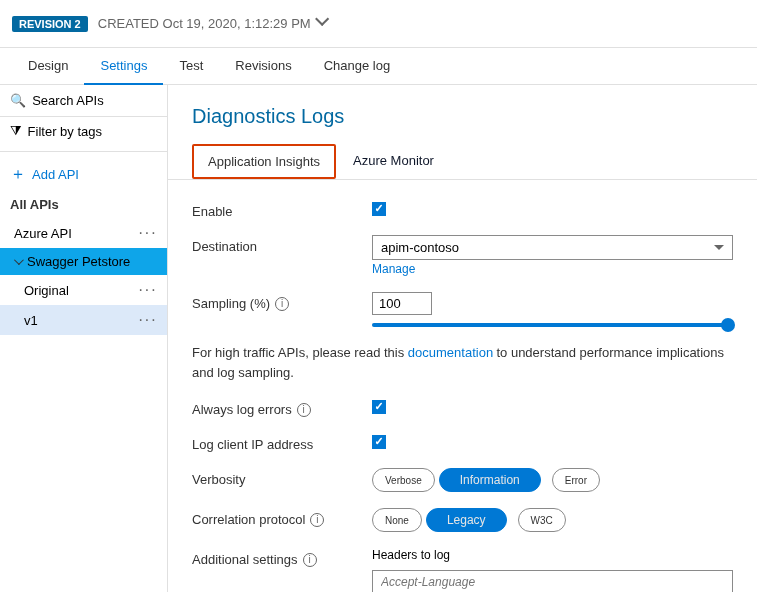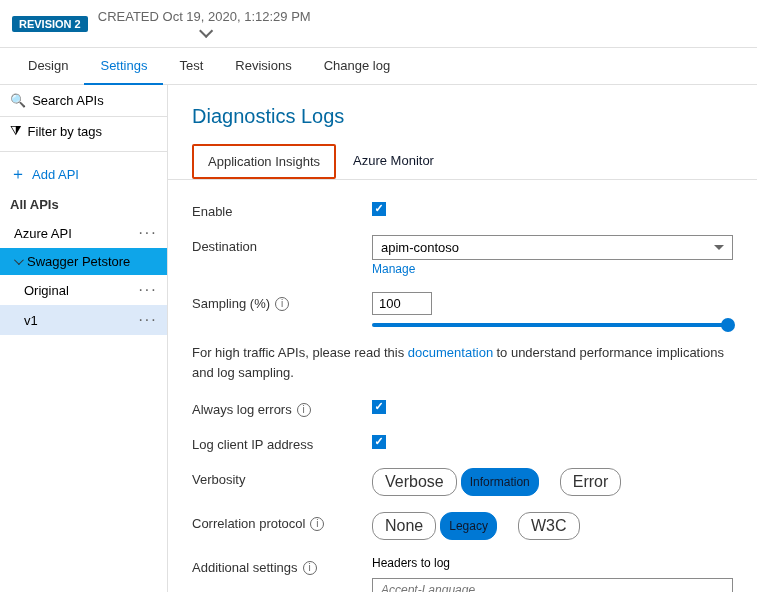--- a/index.html
+++ b/index.html
@@ -1,21 +1,21 @@
 <!DOCTYPE html>
 <html><head>
   <meta charset="utf-8">
   <style>
     * { box-sizing: border-box; margin: 0; padding: 0; font-family: 'Segoe UI', Arial, sans-serif; font-size: 13px; }
     body { background: #fff; display: flex; flex-direction: column; height: 592px; width: 757px; overflow: hidden; }
 
     
     .top-bar { display: flex; align-items: center; height: 48px; border-bottom: 1px solid #e0e0e0; padding: 0 12px; background: #fff; }
     .revision-badge { background: #0369a1; color: #fff; font-size: 11px; font-weight: 600; padding: 2px 7px; border-radius: 2px; margin-right: 10px; }
-    .created-info { color: #666; font-size: 12px; display: flex; align-items: center; gap: 4px; flex-direction: column; }
+    .created-info { color: #666; font-size: 12px; display: flex; align-items: flex-start; gap: 4px; }
     .chevron-down { display: inline-block; width: 10px; height: 10px; border-right: 2px solid #666; border-bottom: 2px solid #666; transform: rotate(45deg) translateY(-3px); }
 
     
     .nav-tabs { display: flex; border-bottom: 1px solid #e0e0e0; background: #fff; padding: 0 12px; }
     .nav-tab { padding: 10px 16px; cursor: pointer; color: #333; font-size: 13px; border-bottom: 2px solid transparent; margin-bottom: -1px; }
     .nav-tab.active { color: #0078d4; border-bottom: 2px solid #0078d4; font-weight: 500; }
 
     
     .main-layout { display: flex; flex: 1; overflow: hidden; }
 
@@ -69,22 +69,22 @@
     .slider-thumb { width: 14px; height: 14px; background: #0078d4; border-radius: 50%; position: absolute; top: -5px; right: -2px; }
 
     
     .link { color: #0078d4; text-decoration: none; cursor: pointer; }
 
     
     .desc-text { color: #333; font-size: 12px; line-height: 1.5; margin-bottom: 16px; padding: 0 24px; }
 
     
     .btn-group { display: flex; gap: 0; }
-    .btn-outline { padding: 4px 12px; border: 1px solid #8a8a8a; background: #fff; cursor: pointer; color: #333; border-radius: 12px; margin-right: 4px; font-size: 16px; }
-    .btn-filled { padding: 4px 8px; border: 1px solid #0078d4; background: #0078d4; cursor: pointer; color: #0f172a; border-radius: 12px; margin-right: 21px; font-size: 12px; }
+    .btn-outline { padding: 4px 12px; border: 1px solid #8a8a8a; background: #fff; cursor: pointer; color: #333; border-radius: 12px; margin-right: 4px; font-size: 10px; }
+    .btn-filled { padding: 4px 20px; border: 1px solid #0078d4; background: #0078d4; cursor: pointer; color: #e5e5e5; border-radius: 12px; margin-right: 11px; font-size: 12px; }
 
     
     .text-input { width: 100%; border: 1px solid #8a8a8a; padding: 4px 8px; font-size: 12px; font-style: italic; color: #666; }
     .manage-link { color: #0078d4; cursor: pointer; font-size: 12px; display: block; margin-top: 2px; }
 
     .sub-tab-label-inputs { display: flex; flex-direction: column; gap: 6px; }
   </style>
 </head>
 <body>
 

